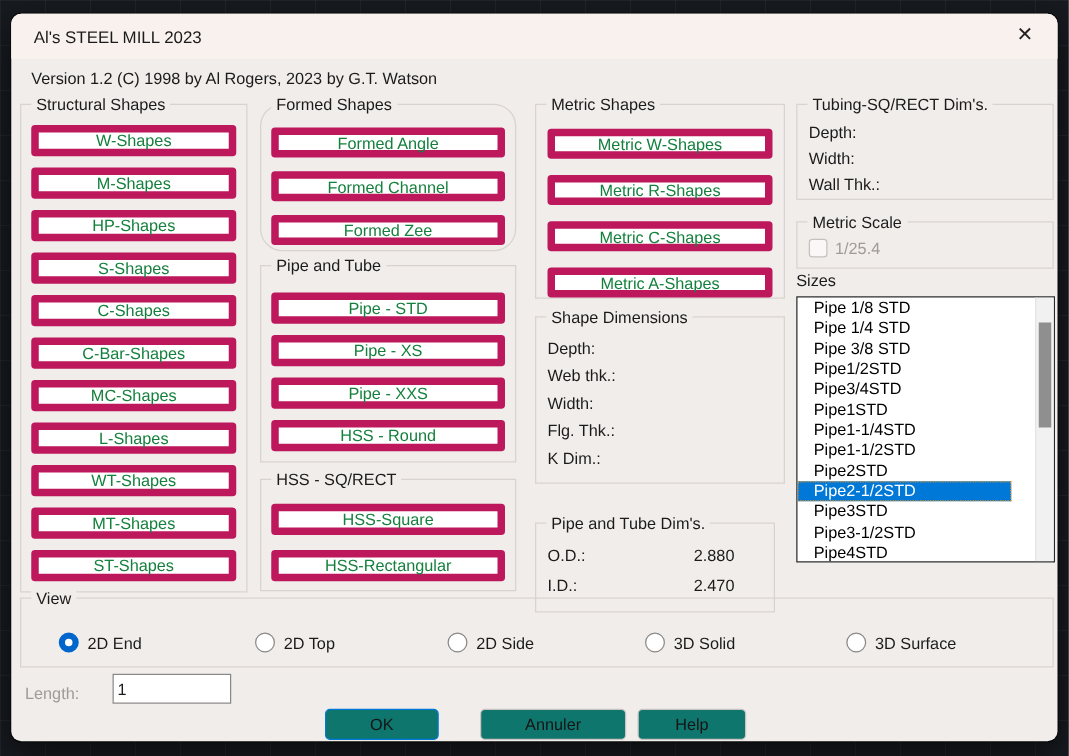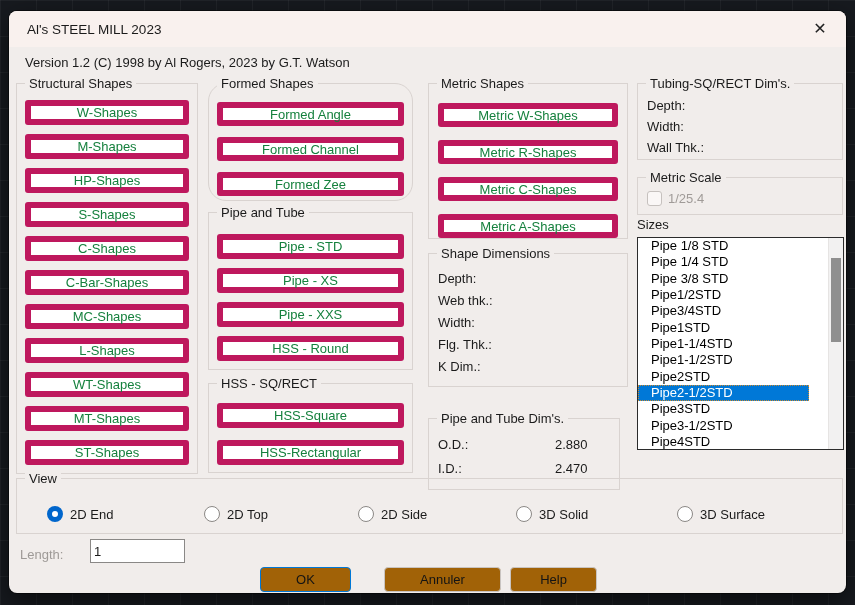--- a/index.html
+++ b/index.html
@@ -88,21 +88,21 @@
   .radio-label { font-size:13px; color:#1b1b1b; }
   .r0 { left:10px; } .r1 { left:167px; } .r2 { left:321px; } .r3 { left:479px; } .r4 { left:640px; }
 
   .length-label { position:absolute; left:11px; top:536px; font-size:13px; color:#9e9a97; }
   .length-input {
     position:absolute; left:81px; top:528px; width:95px; height:24px;
     border:1px solid #8a8886; background:#fff; font-family:"Liberation Sans",sans-serif;
     font-size:13px; color:#1b1b1b; padding:0 0 0 3px;
   }
   .footer-btn {
-    position:absolute; top:556px; height:25px; background:#a16207;
+    position:absolute; top:556px; height:25px; background:#0f766e;
     border:1px solid #c9c4c1; border-radius:4px; font-family:"Liberation Sans",sans-serif;
     font-size:13px; color:#141414; cursor:pointer;
   }
   .btn-ok { left:251px; width:91px; border:1.5px solid #0078d7; }
   .btn-cancel { left:375px; width:117px; }
   .btn-help { left:501px; width:87px; }
 </style>
 </head>
 <body>
 

